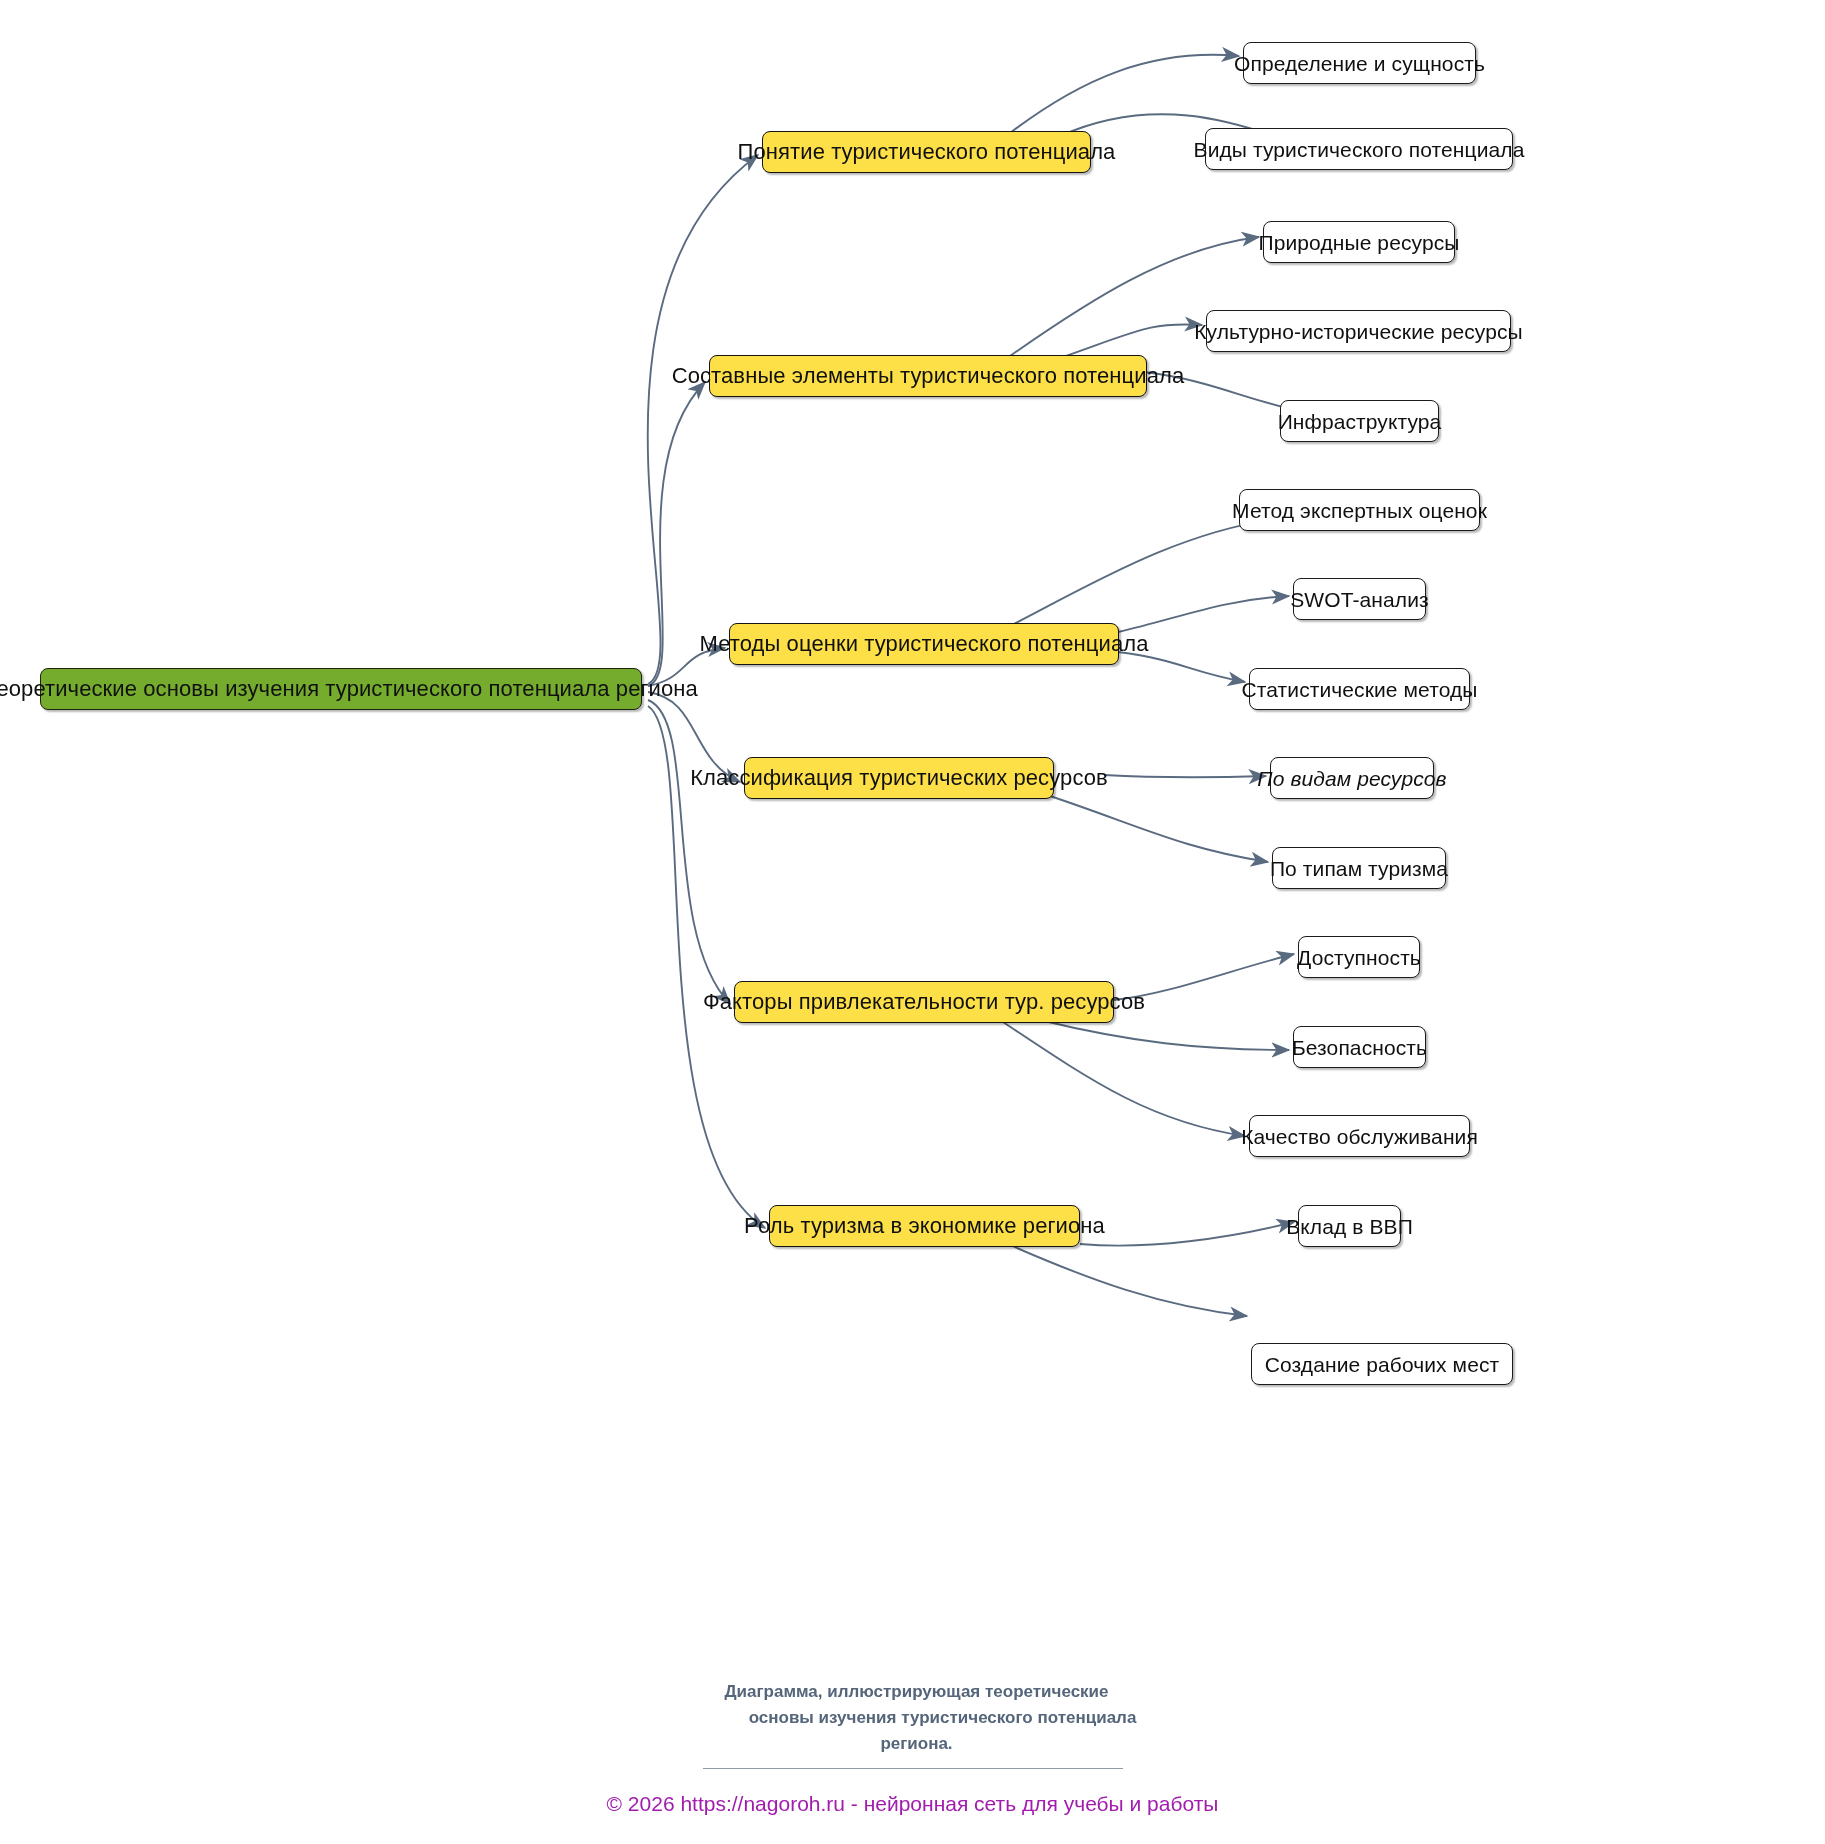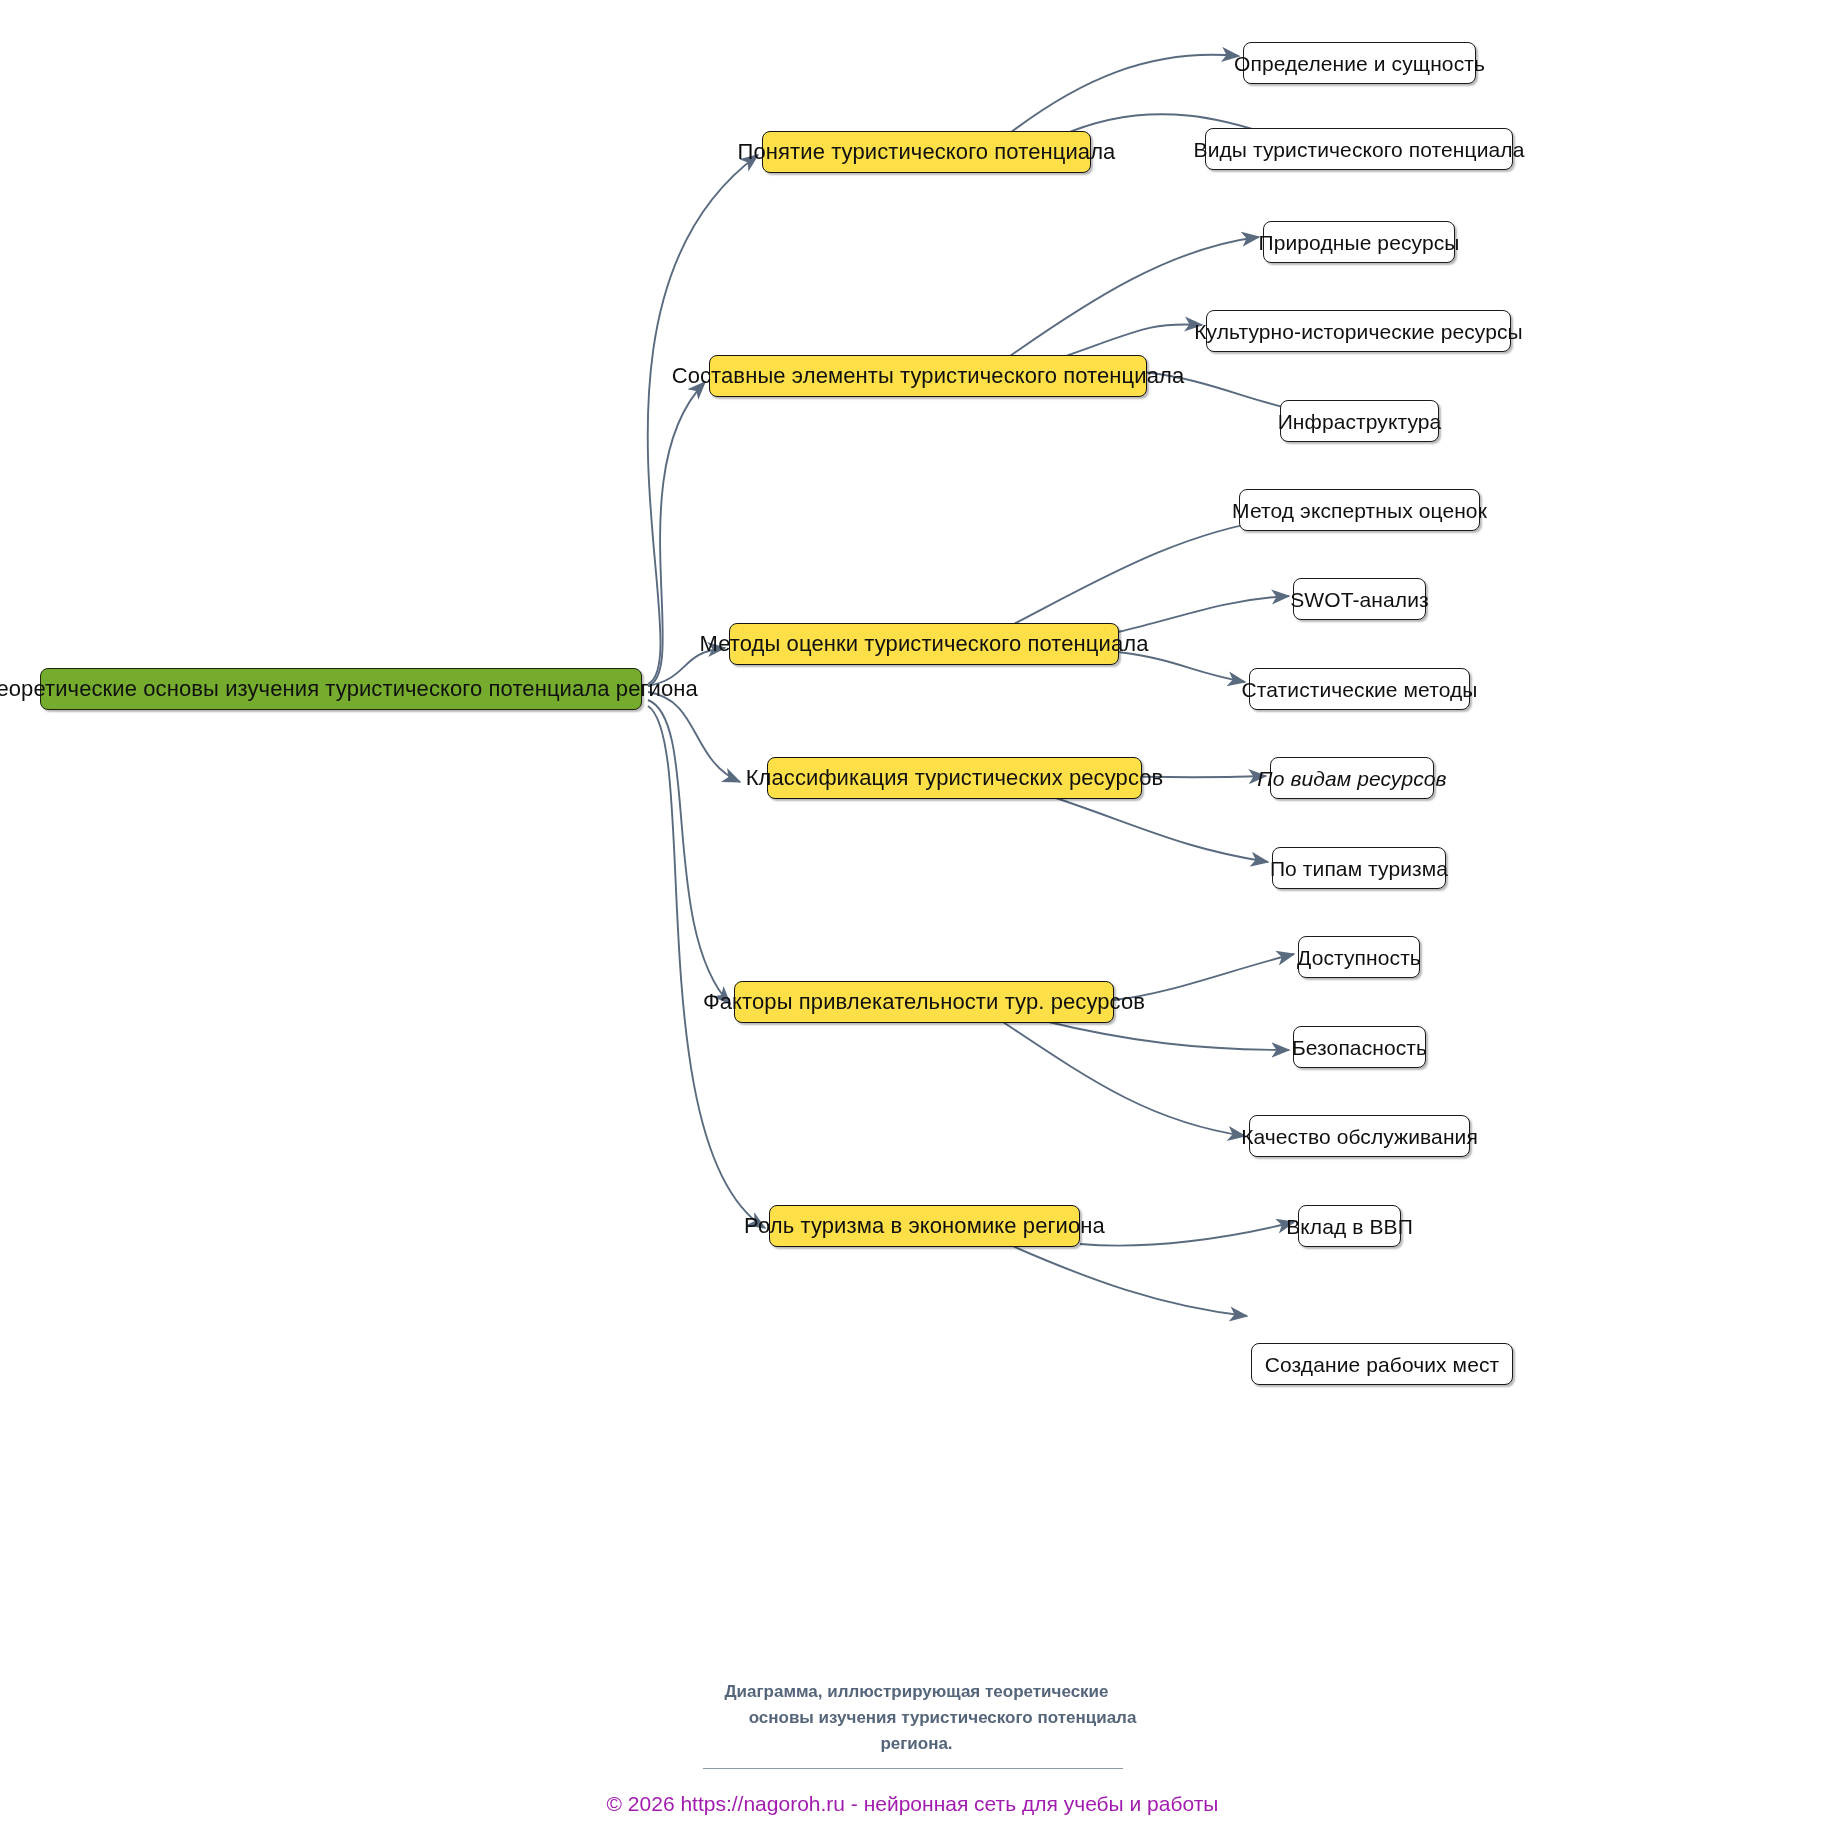--- a/index.html
+++ b/index.html
@@ -158,21 +158,21 @@
   <div class="node leaf" style="left:1239px; top:489px; width:241px;">
     <span>Метод экспертных оценок</span>
   </div>
   <div class="node leaf" style="left:1293px; top:578px; width:133px;">
     <span>SWOT-анализ</span>
   </div>
   <div class="node leaf" style="left:1249px; top:668px; width:221px;">
     <span>Статистические методы</span>
   </div>
 
-  <div class="node branch" style="left:744px; top:757px; width:375px;margin-left:23px;">
+  <div class="node branch" style="left:744px; top:757px; width:310px;">
     <span>Классификация туристических ресурсов</span>
   </div>
   <div class="node leaf" style="left:1270px; top:757px; width:164px;font-style:italic;">
     <span>По видам ресурсов</span>
   </div>
   <div class="node leaf" style="left:1272px; top:847px; width:174px;">
     <span>По типам туризма</span>
   </div>
 
   <div class="node branch" style="left:734px; top:981px; width:380px;">

